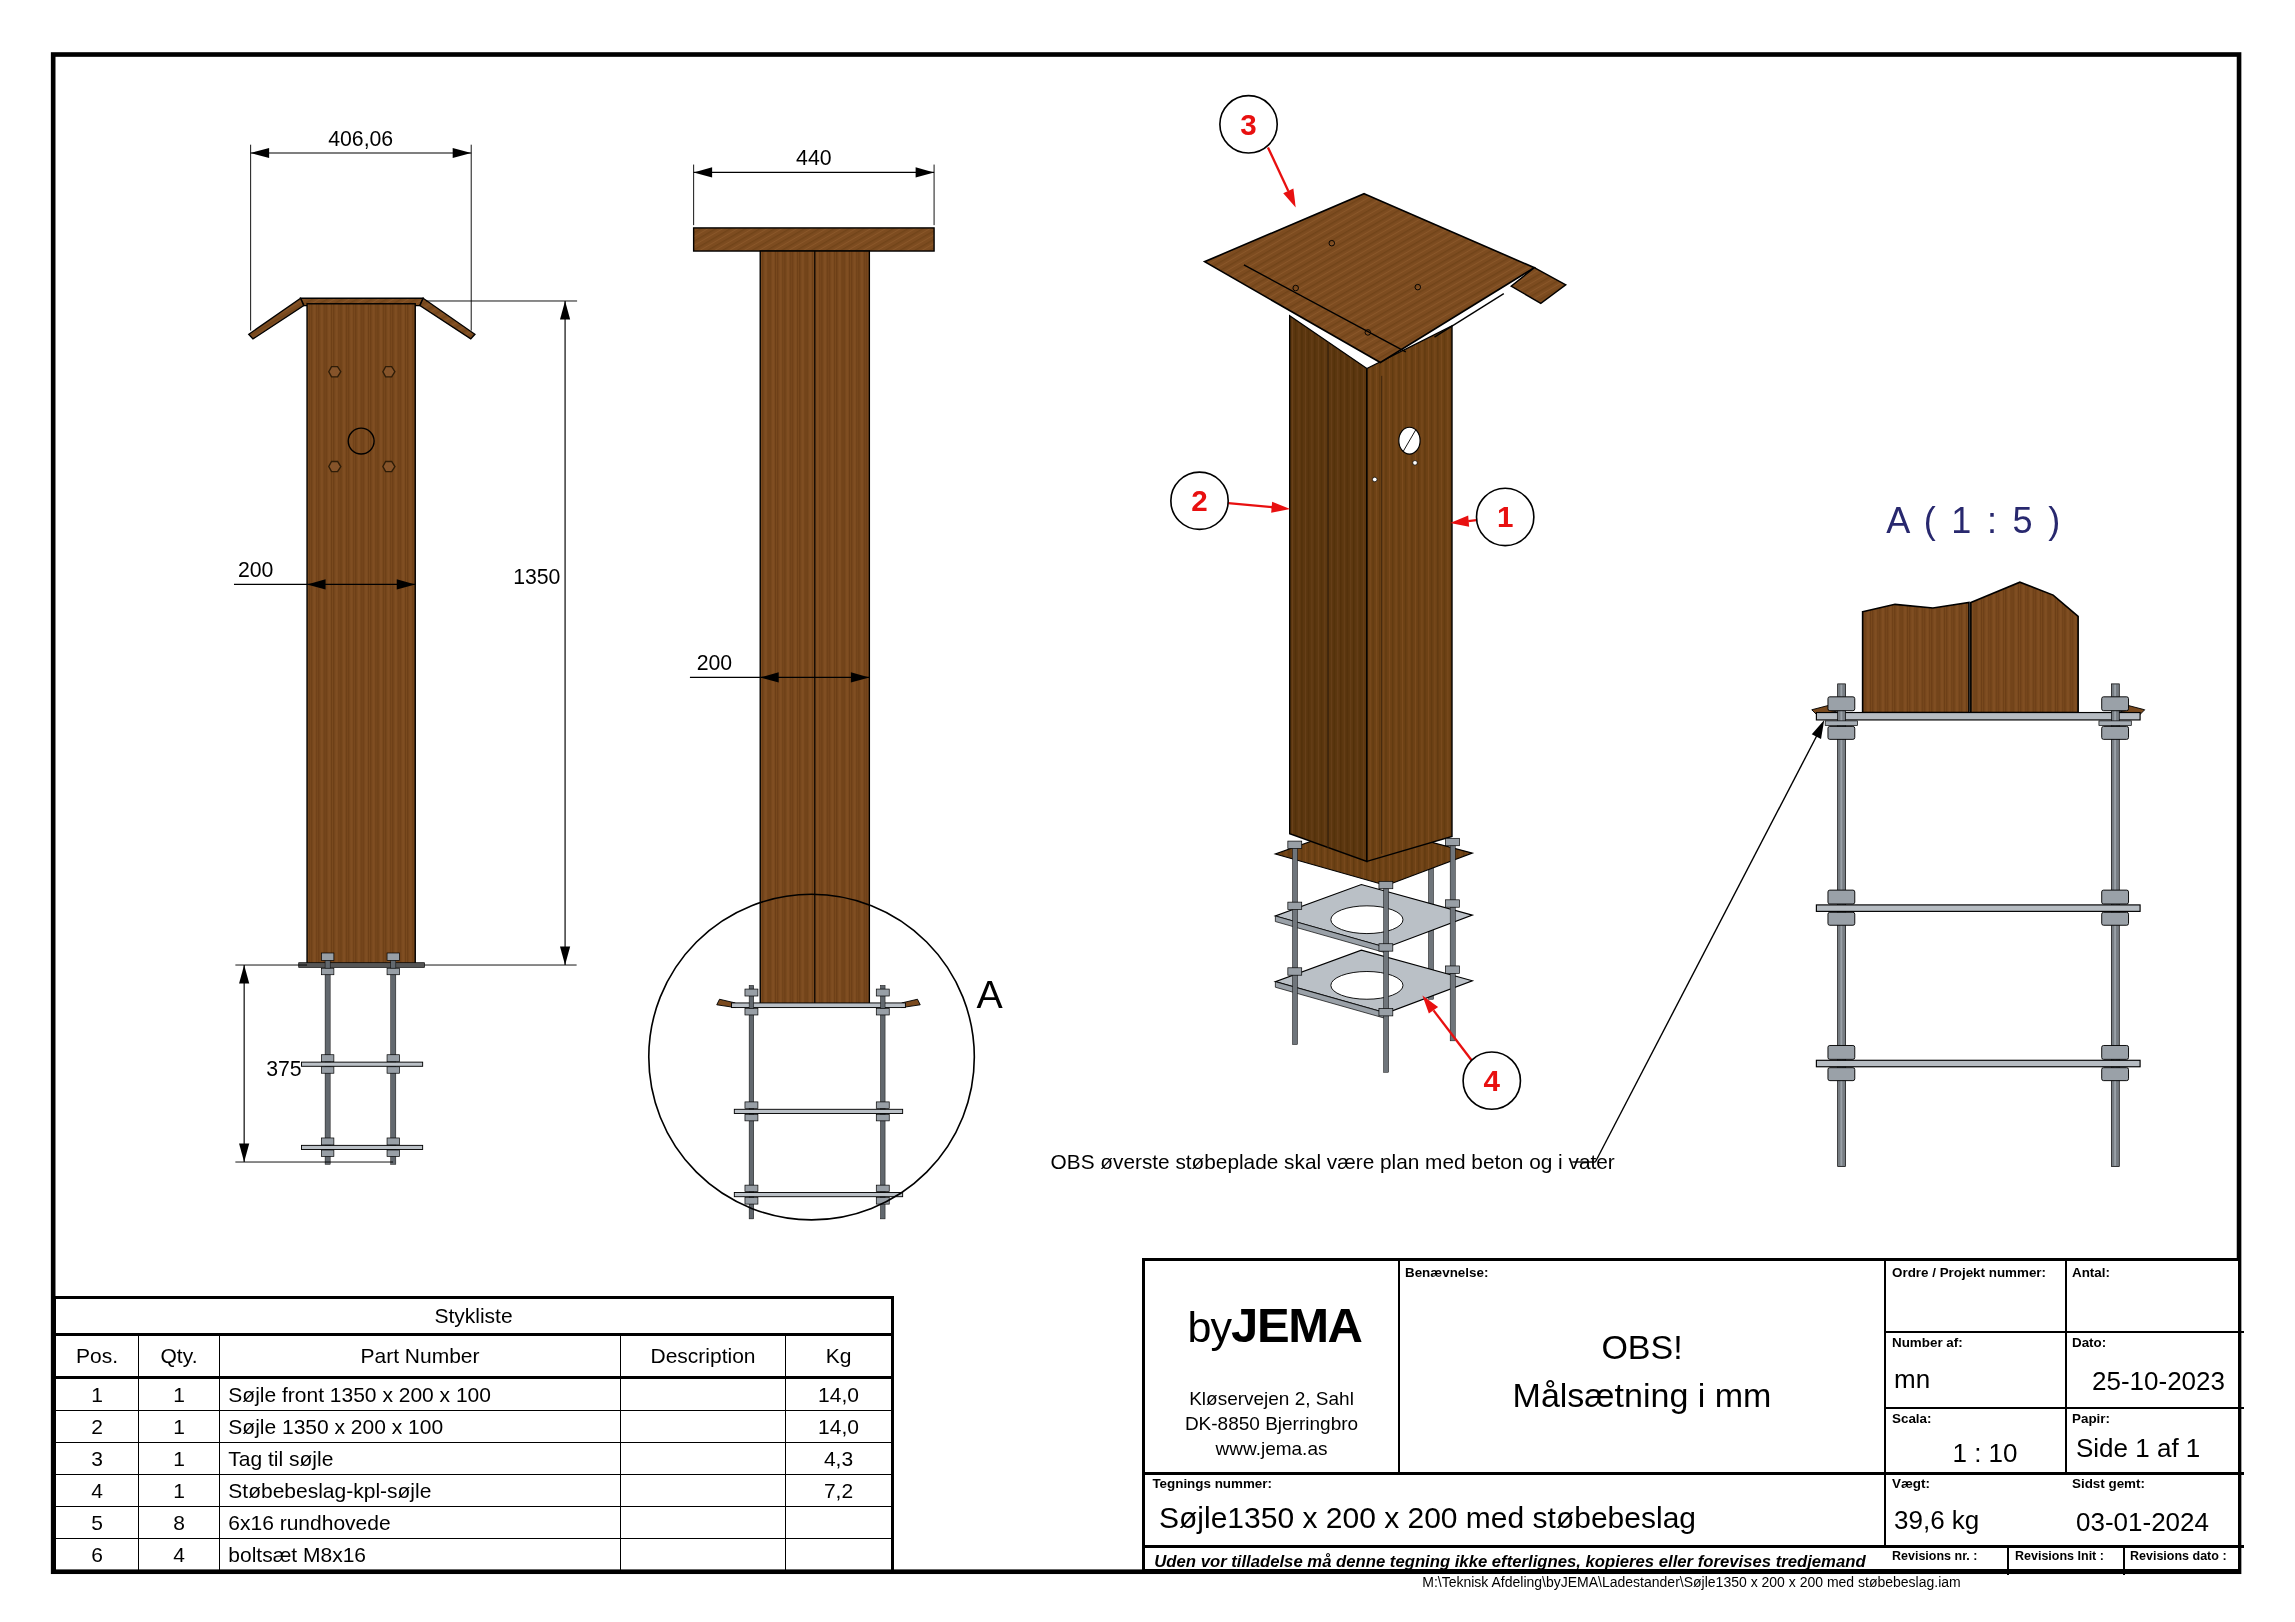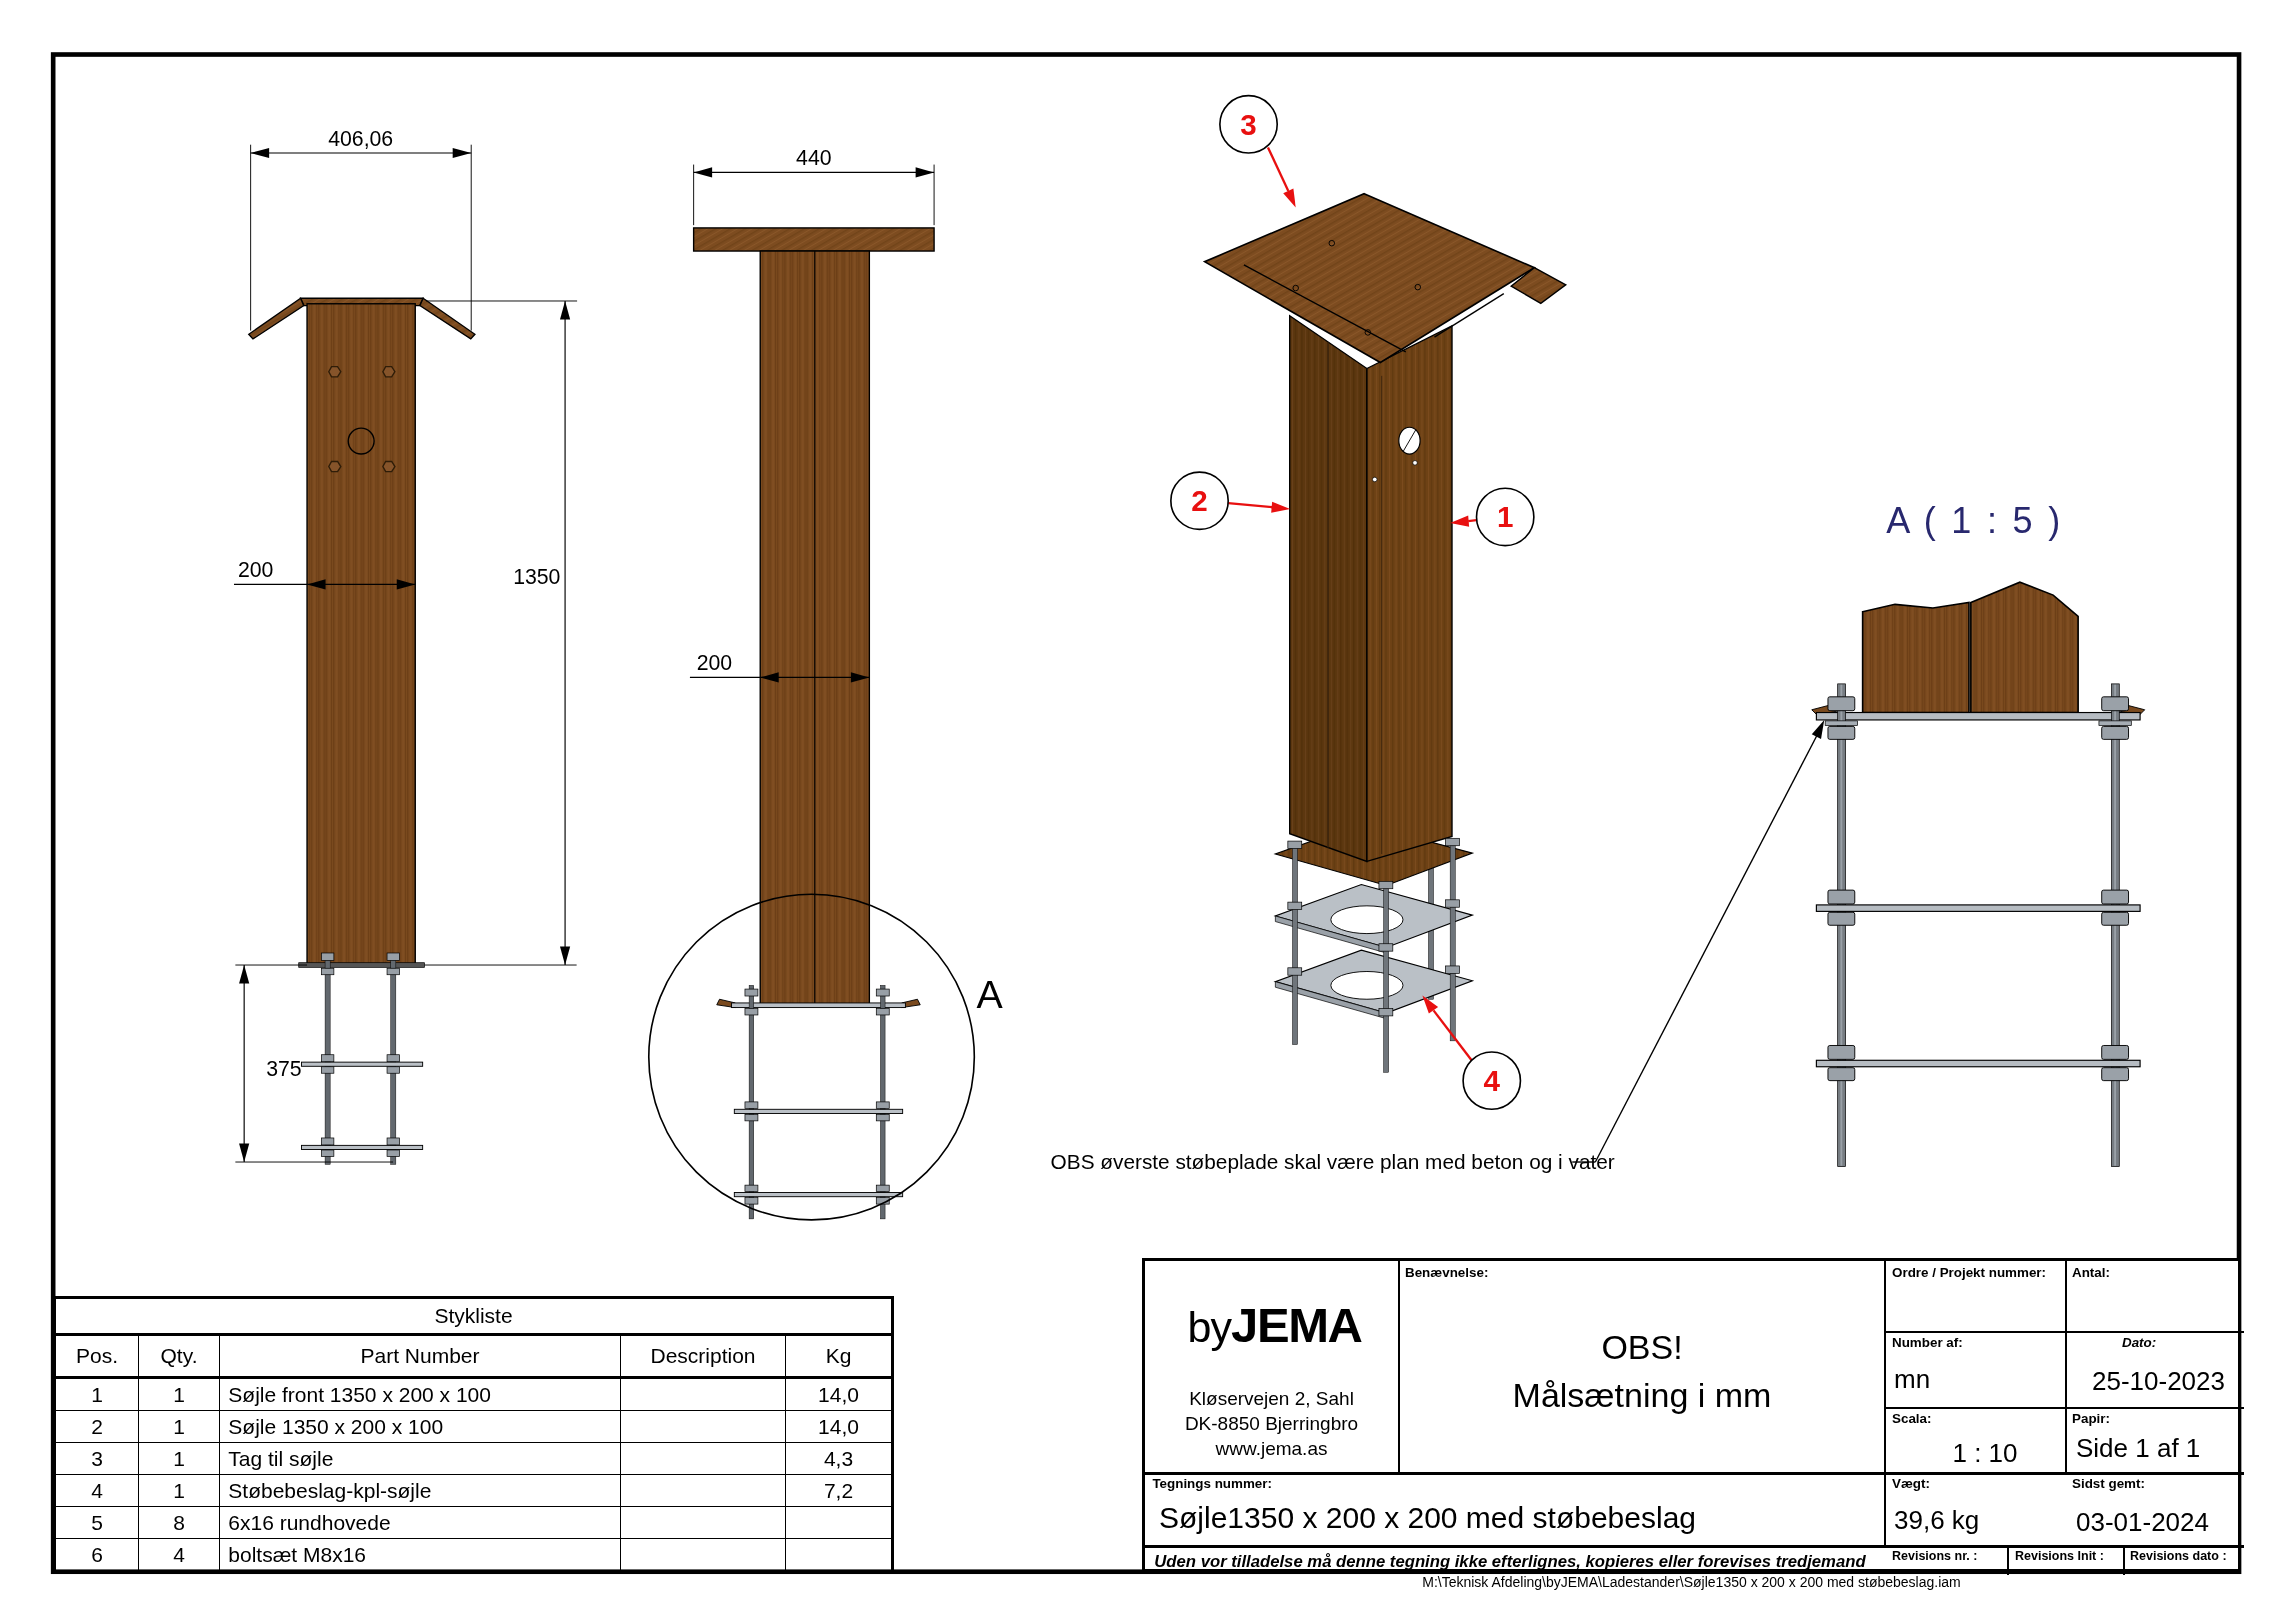--- a/index.html
+++ b/index.html
@@ -370,21 +370,21 @@
   <div class="lbl" style="left:260px;top:3.7px;">Benævnelse:</div>
   <div class="abs" style="left:255px;top:62px;width:484px;text-align:center;font-size:34px;line-height:48px;">
     <div>OBS!</div>
     <div>Målsætning i mm</div>
   </div>
 
   <div class="lbl" style="left:747px;top:3.7px;">Ordre / Projekt nummer:</div>
   <div class="lbl" style="left:927px;top:3.7px;">Antal:</div>
   <div class="lbl" style="left:747px;top:74px;">Number af:</div>
   <div class="val" style="left:749px;top:103px;">mn</div>
-  <div class="lbl" style="left:977px;top:74px;font-style:italic;">Dato:</div>
+  <div class="lbl" style="left:927px;top:74px;">Dato:</div>
   <div class="val" style="left:931px;top:105px;margin-left:16px;">25-10-2023</div>
   <div class="lbl" style="left:747px;top:150px;">Scala:</div>
   <div class="val" style="left:739px;top:177px;width:202px;text-align:center;">1 : 10</div>
   <div class="lbl" style="left:927px;top:150px;">Papir:</div>
   <div class="val" style="left:931px;top:172px;">Side 1 af 1</div>
 
   <div class="lbl" style="left:7.4px;top:215px;">Tegnings nummer:</div>
   <div class="abs" style="left:14px;top:240px;font-size:30px;white-space:nowrap;">Søjle1350 x 200 x 200 med støbebeslag</div>
   <div class="lbl" style="left:747px;top:215px;">Vægt:</div>
   <div class="val" style="left:749px;top:244px;">39,6 kg</div>

